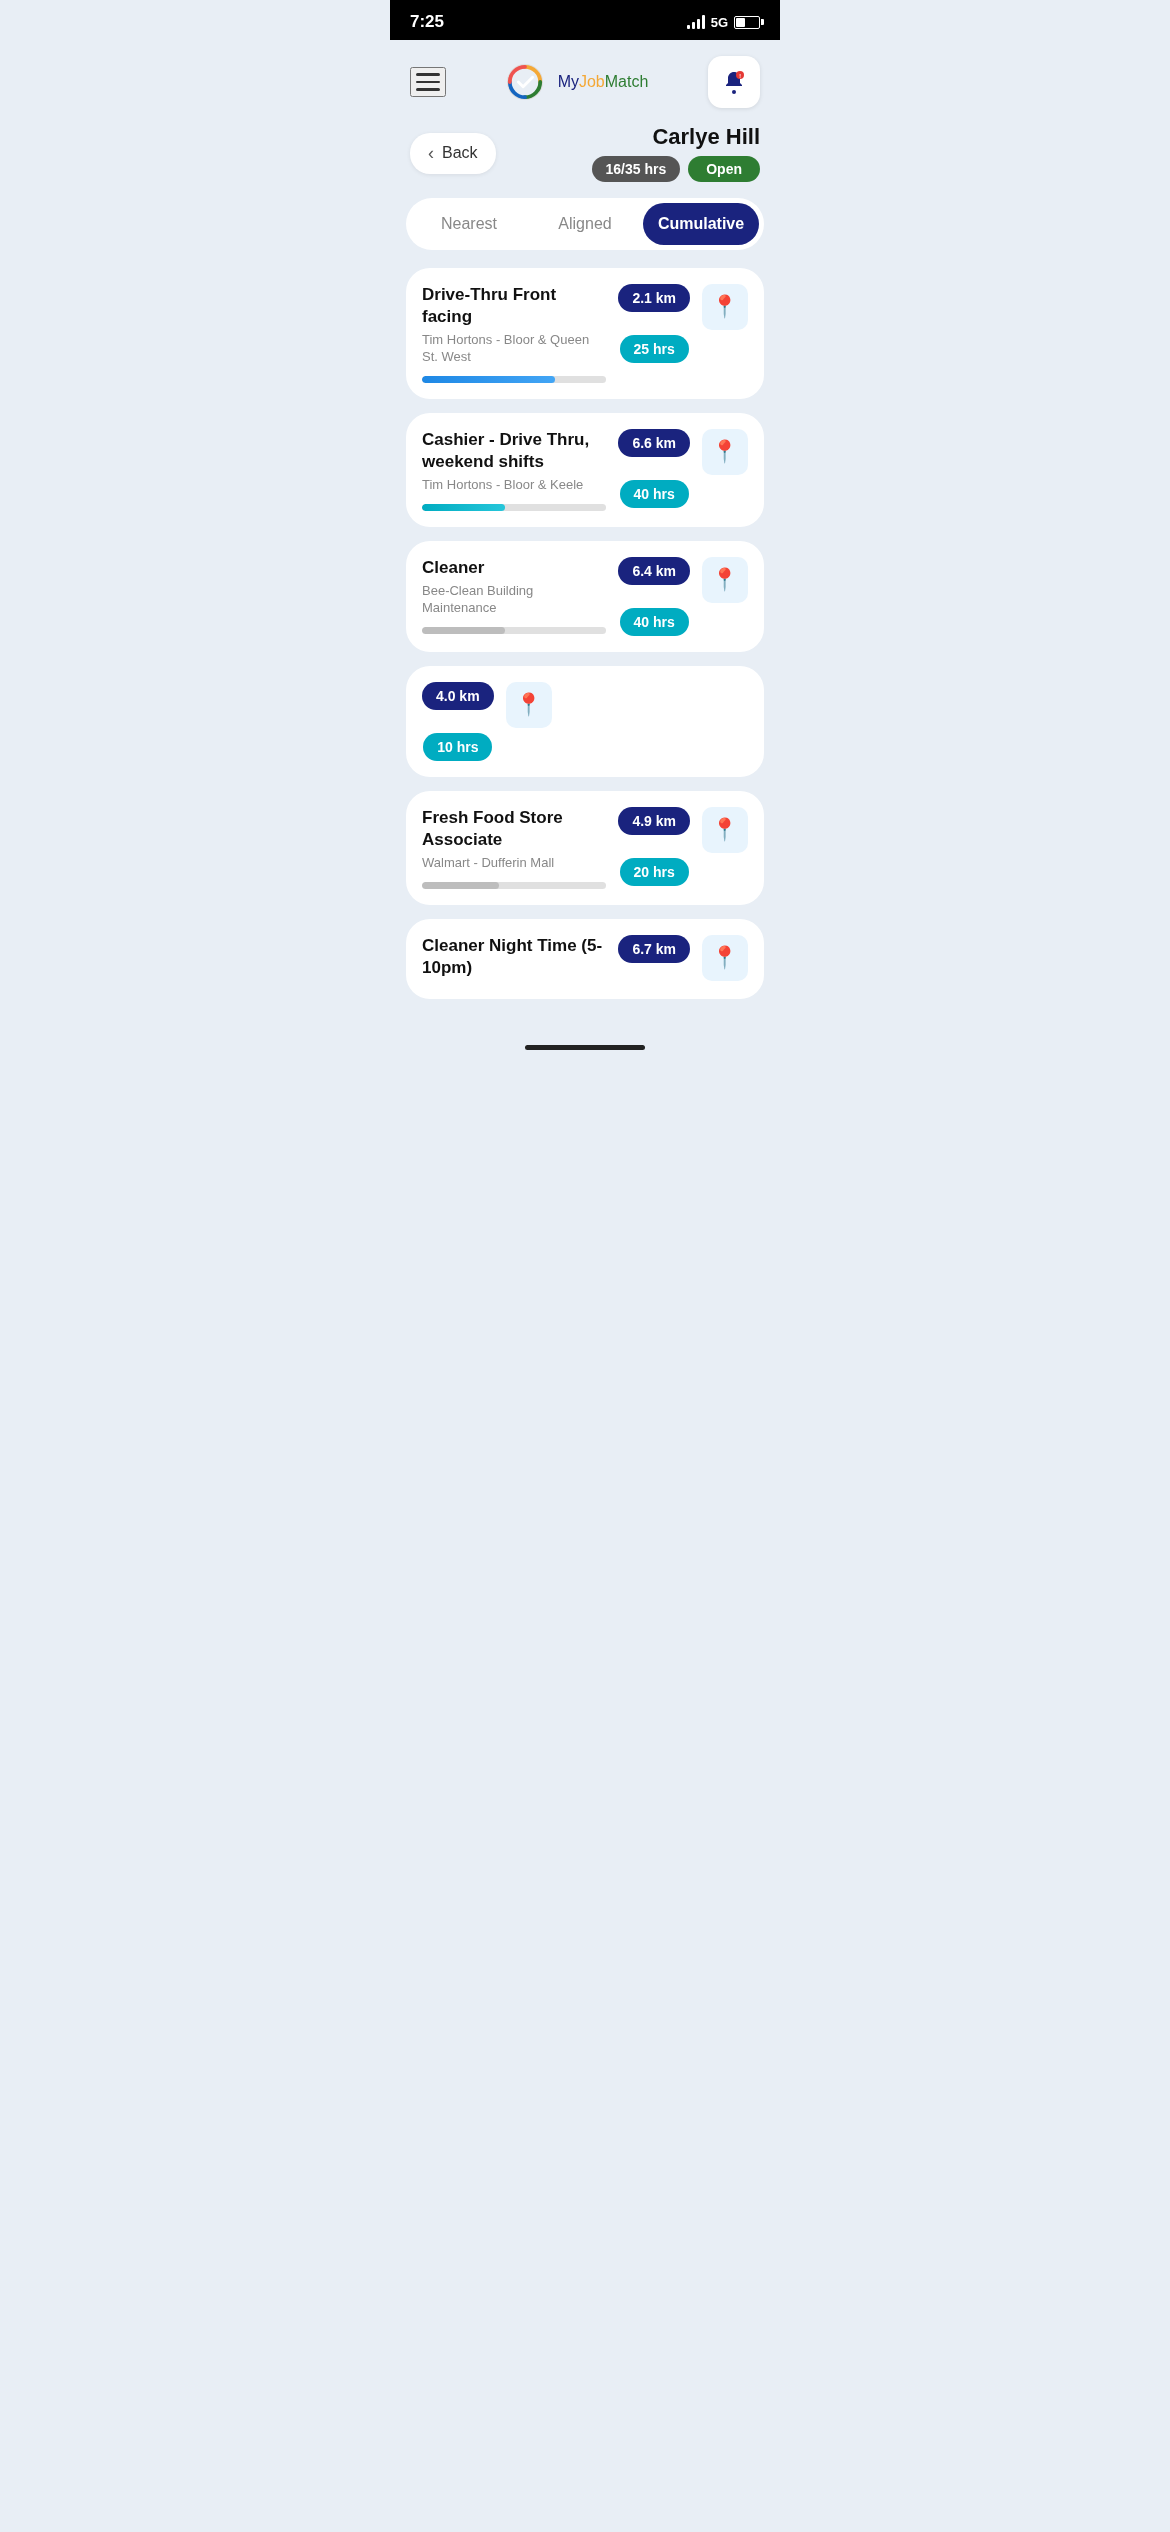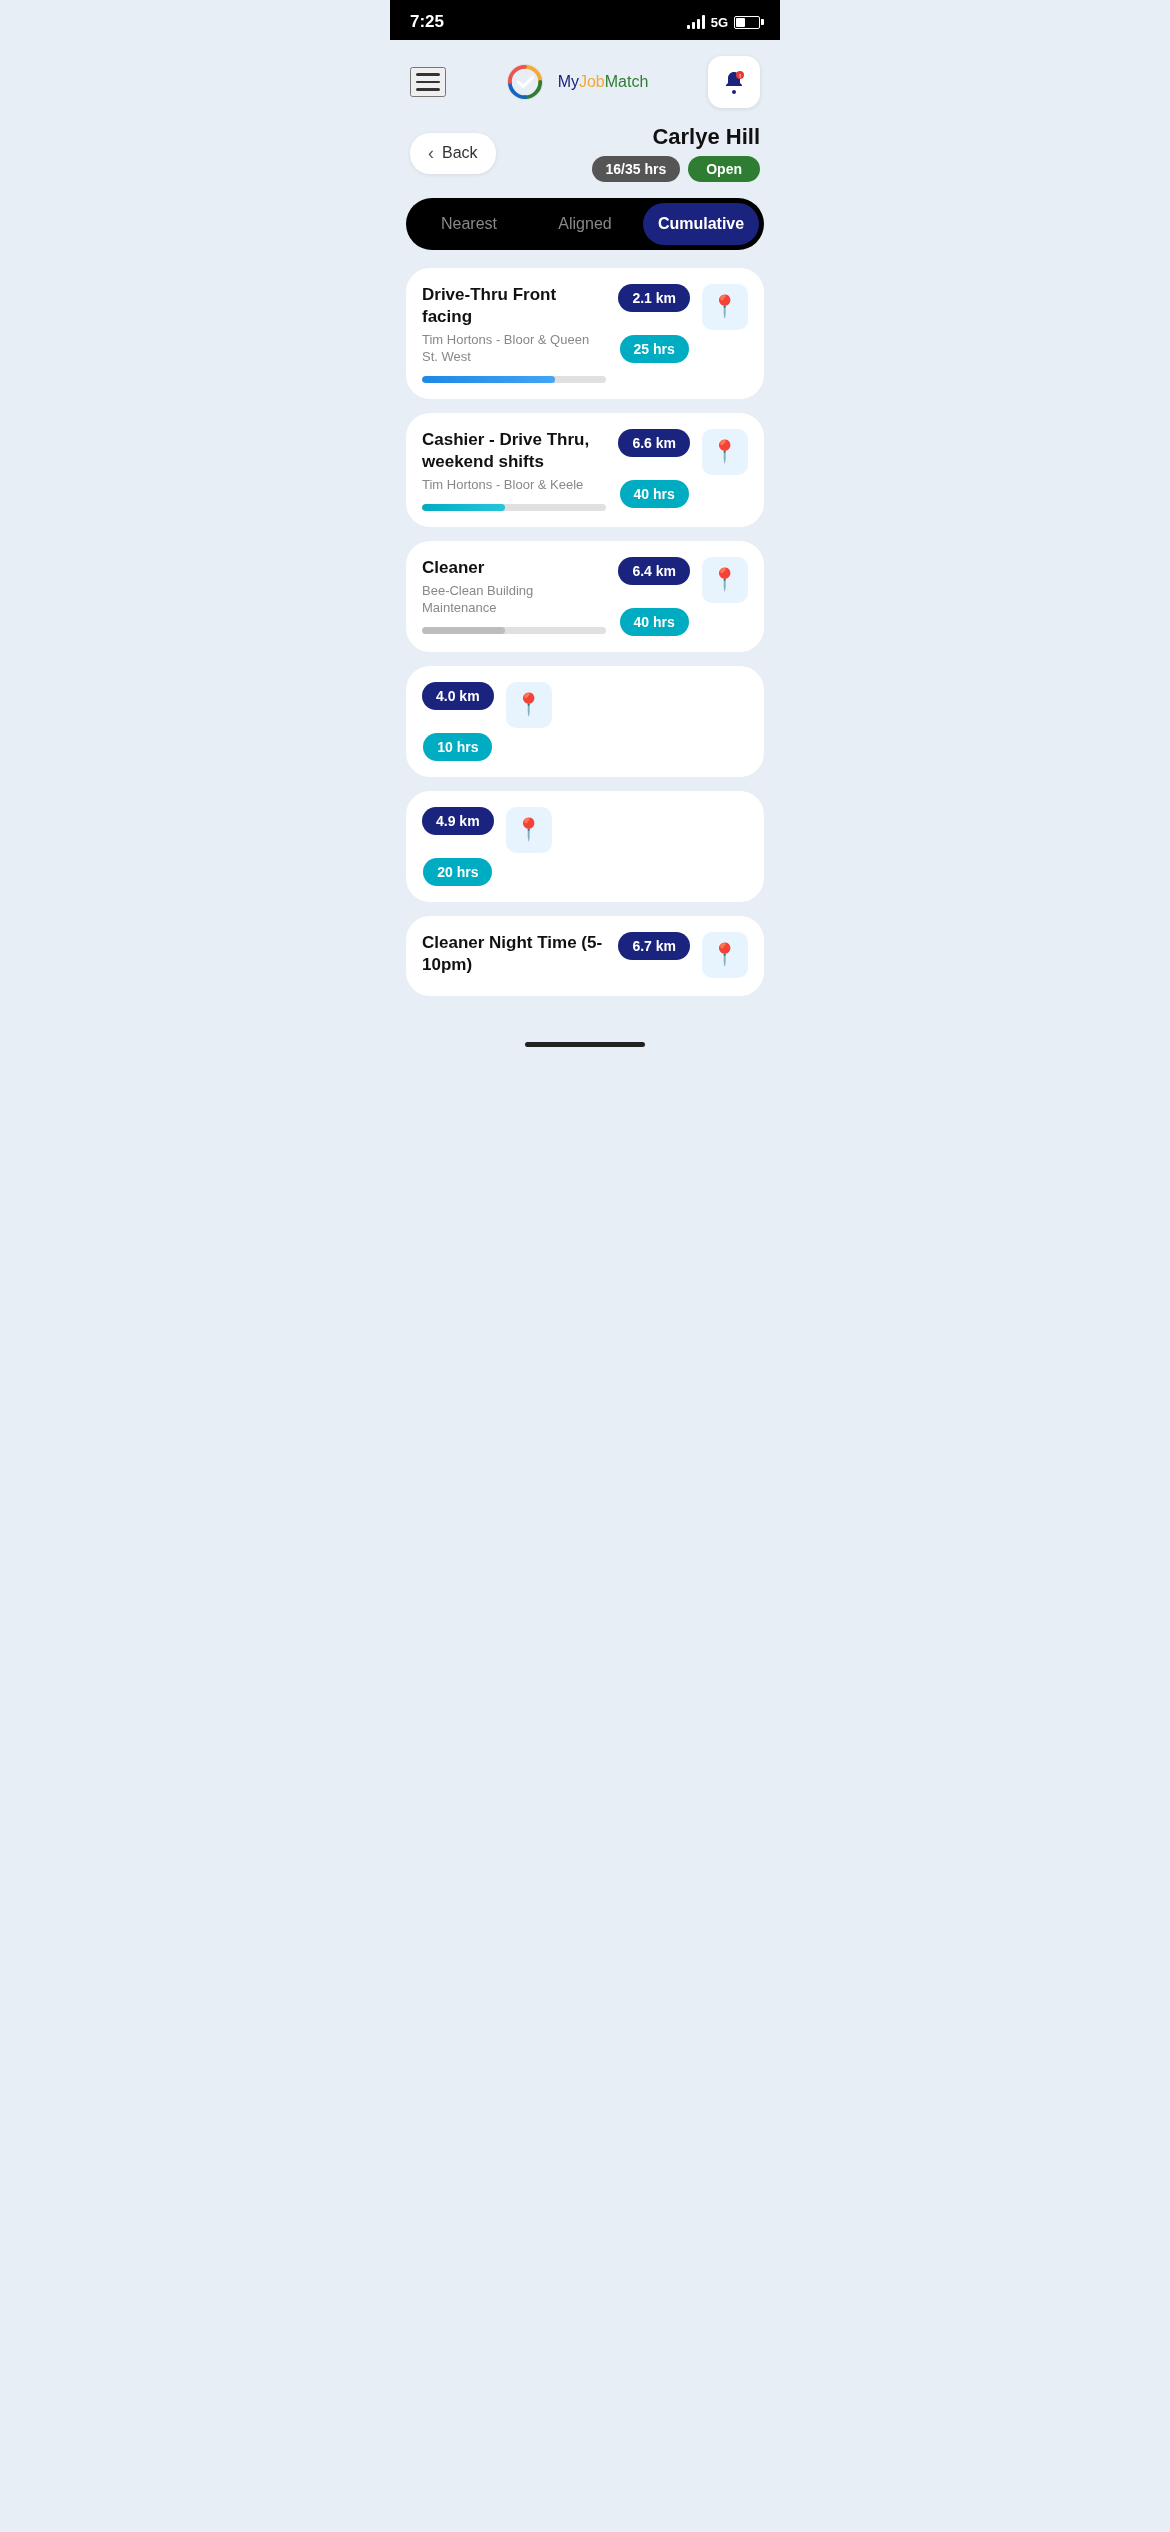--- a/index.html
+++ b/index.html
@@ -171,21 +171,21 @@
       font-weight: 600;
     }
 
     
     .main-content {
       padding: 0 16px 20px;
     }
 
     
     .tab-selector {
-      background: #000000;
+      background: #ffffff;
       border-radius: 50px;
       display: flex;
       padding: 5px;
       margin-bottom: 18px;
     }
     .tab-item {
       flex: 1;
       text-align: center;
       padding: 12px 8px;
       border-radius: 50px;
@@ -425,20 +425,27 @@
     <div class="card-meta">
       <span class="job-distance">4.0 km</span>
       <span class="job-hours">10 hrs</span>
     </div>
     <button class="location-btn">
       <span class="location-pin">📍</span>
     </button>
   </div>
 
   <div class="job-card">
+    <div class="job-card-info">
+      <div class="job-title">Fresh Food Store Associate</div>
+      <div class="job-company">Walmart - Dufferin Mall</div>
+      <div class="job-progress">
+        <div class="job-progress-fill progress-gray" style="width:42%"></div>
+      </div>
+    </div>
     <div class="card-meta">
       <span class="job-distance">4.9 km</span>
       <span class="job-hours">20 hrs</span>
     </div>
     <button class="location-btn">
       <span class="location-pin">📍</span>
     </button>
   </div>
 
   <div class="job-card" style="overflow:hidden; max-height:80px;">

